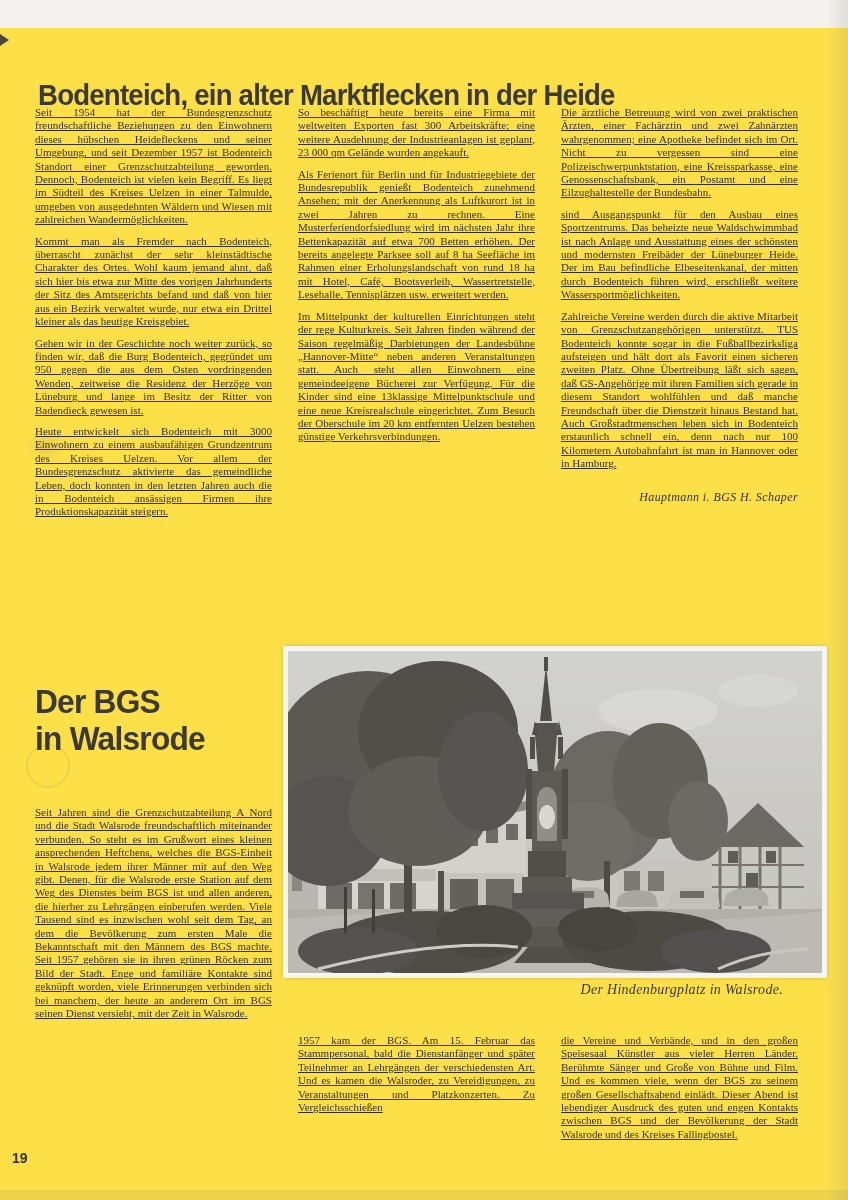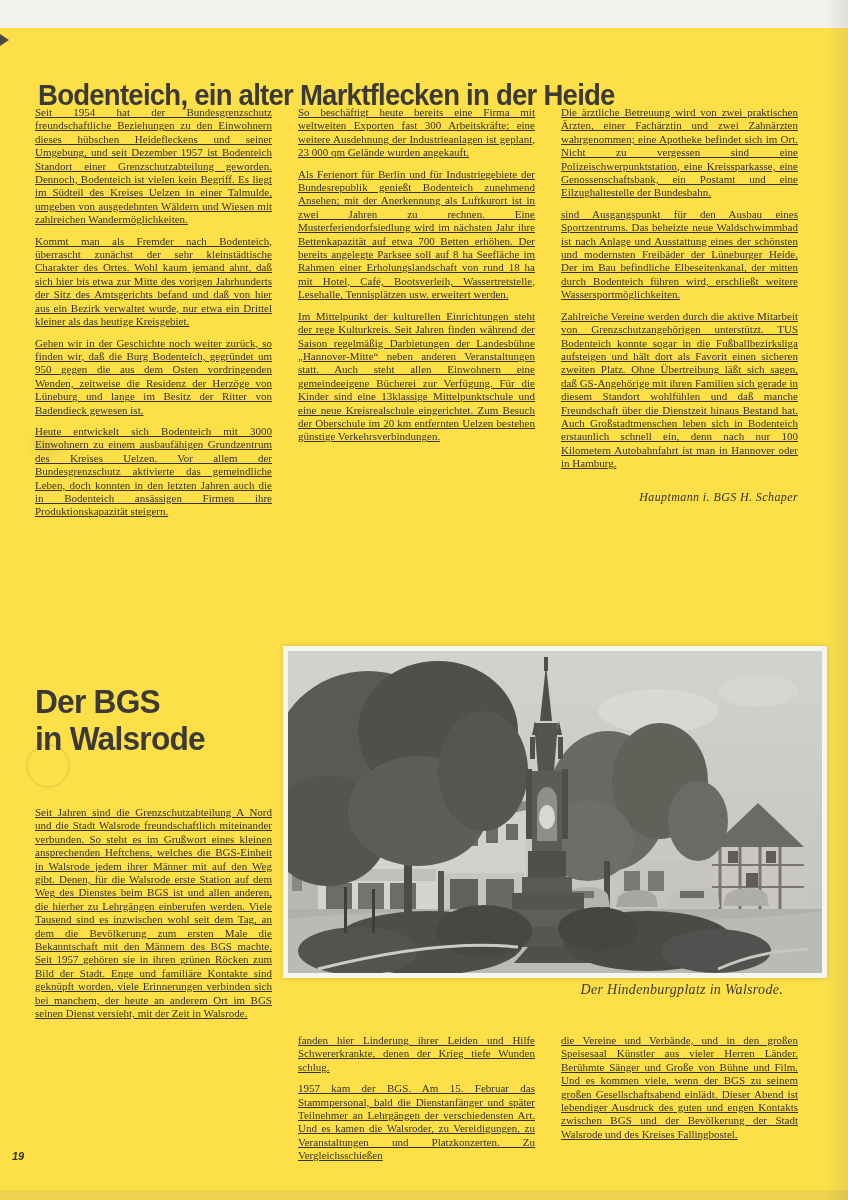--- a/index.html
+++ b/index.html
@@ -54,21 +54,21 @@
   #photo svg{display:block;margin:5px;}
   .caption{
     position:absolute;left:283px;top:982px;width:500px;
     text-align:right;font-style:italic;font-size:14px;letter-spacing:0.3px;color:#3a3733;
   }
   #a2c1{left:35px;top:806px;height:380px;}
   #a2c2{left:298px;top:1034px;height:150px;}
   #a2c3{left:561px;top:1034px;height:160px;}
   .pagenum{
     position:absolute;left:12px;top:1150px;
-    font-family:"Liberation Sans", sans-serif;font-weight:bold;font-size:11px;color:#33312e;font-style:italic;
+    font-family:"Liberation Sans", sans-serif;font-weight:bold;font-size:14px;color:#33312e;
   }
 </style>
 </head>
 <body>
 
 <div id="page">
   <div id="top-strip"></div>
   <div id="right-band"></div>
   <div id="bottom-band"></div>
   <div id="corner-mark"></div>
@@ -226,21 +226,20 @@
     </svg>
   </div>
 
   <div class="caption">Der Hindenburgplatz in Walsrode.</div>
 
   <div class="col" id="a2c1">
     <p>Seit Jahren sind die Grenzschutzabteilung A Nord und die Stadt Walsrode freundschaftlich miteinander verbunden. So steht es im Grußwort eines kleinen ansprechenden Heftchens, welches die BGS-Einheit in Walsrode jedem ihrer Männer mit auf den Weg gibt. Denen, für die Walsrode erste Station auf dem Weg des Dienstes beim BGS ist und allen anderen, die hierher zu Lehrgängen einberufen werden. Viele Tausend sind es inzwischen wohl seit dem Tag, an dem die Bevölkerung zum ersten Male die Bekanntschaft mit den Männern des BGS machte. Seit 1957 gehören sie in ihren grünen Röcken zum Bild der Stadt. Enge und familiäre Kontakte sind geknüpft worden, viele Erinnerungen verbinden sich bei manchem, der heute an anderem Ort im BGS seinen Dienst versieht, mit der Zeit in Walsrode.</p>
   </div>
 
   <div class="col" id="a2c2">
-    <p>fanden hier Linderung ihrer Leiden und Hilfe Schwererkrankte, denen der Krieg tiefe Wunden schlug.</p>
     <p>1957 kam der BGS. Am 15. Februar das Stammpersonal, bald die Dienstanfänger und später Teilnehmer an Lehrgängen der verschiedensten Art. Und es kamen die Walsroder, zu Vereidigungen, zu Veranstaltungen und Platzkonzerten. Zu Vergleichsschießen</p>
   </div>
 
   <div class="col" id="a2c3">
     <p>die Vereine und Verbände, und in den großen Speisesaal Künstler aus vieler Herren Länder. Berühmte Sänger und Große von Bühne und Film. Und es kommen viele, wenn der BGS zu seinem großen Gesellschaftsabend einlädt. Dieser Abend ist lebendiger Ausdruck des guten und engen Kontakts zwischen BGS und der Bevölkerung der Stadt Walsrode und des Kreises Fallingbostel.</p>
   </div>
 
   <div class="pagenum">19</div>
 </div>
 

